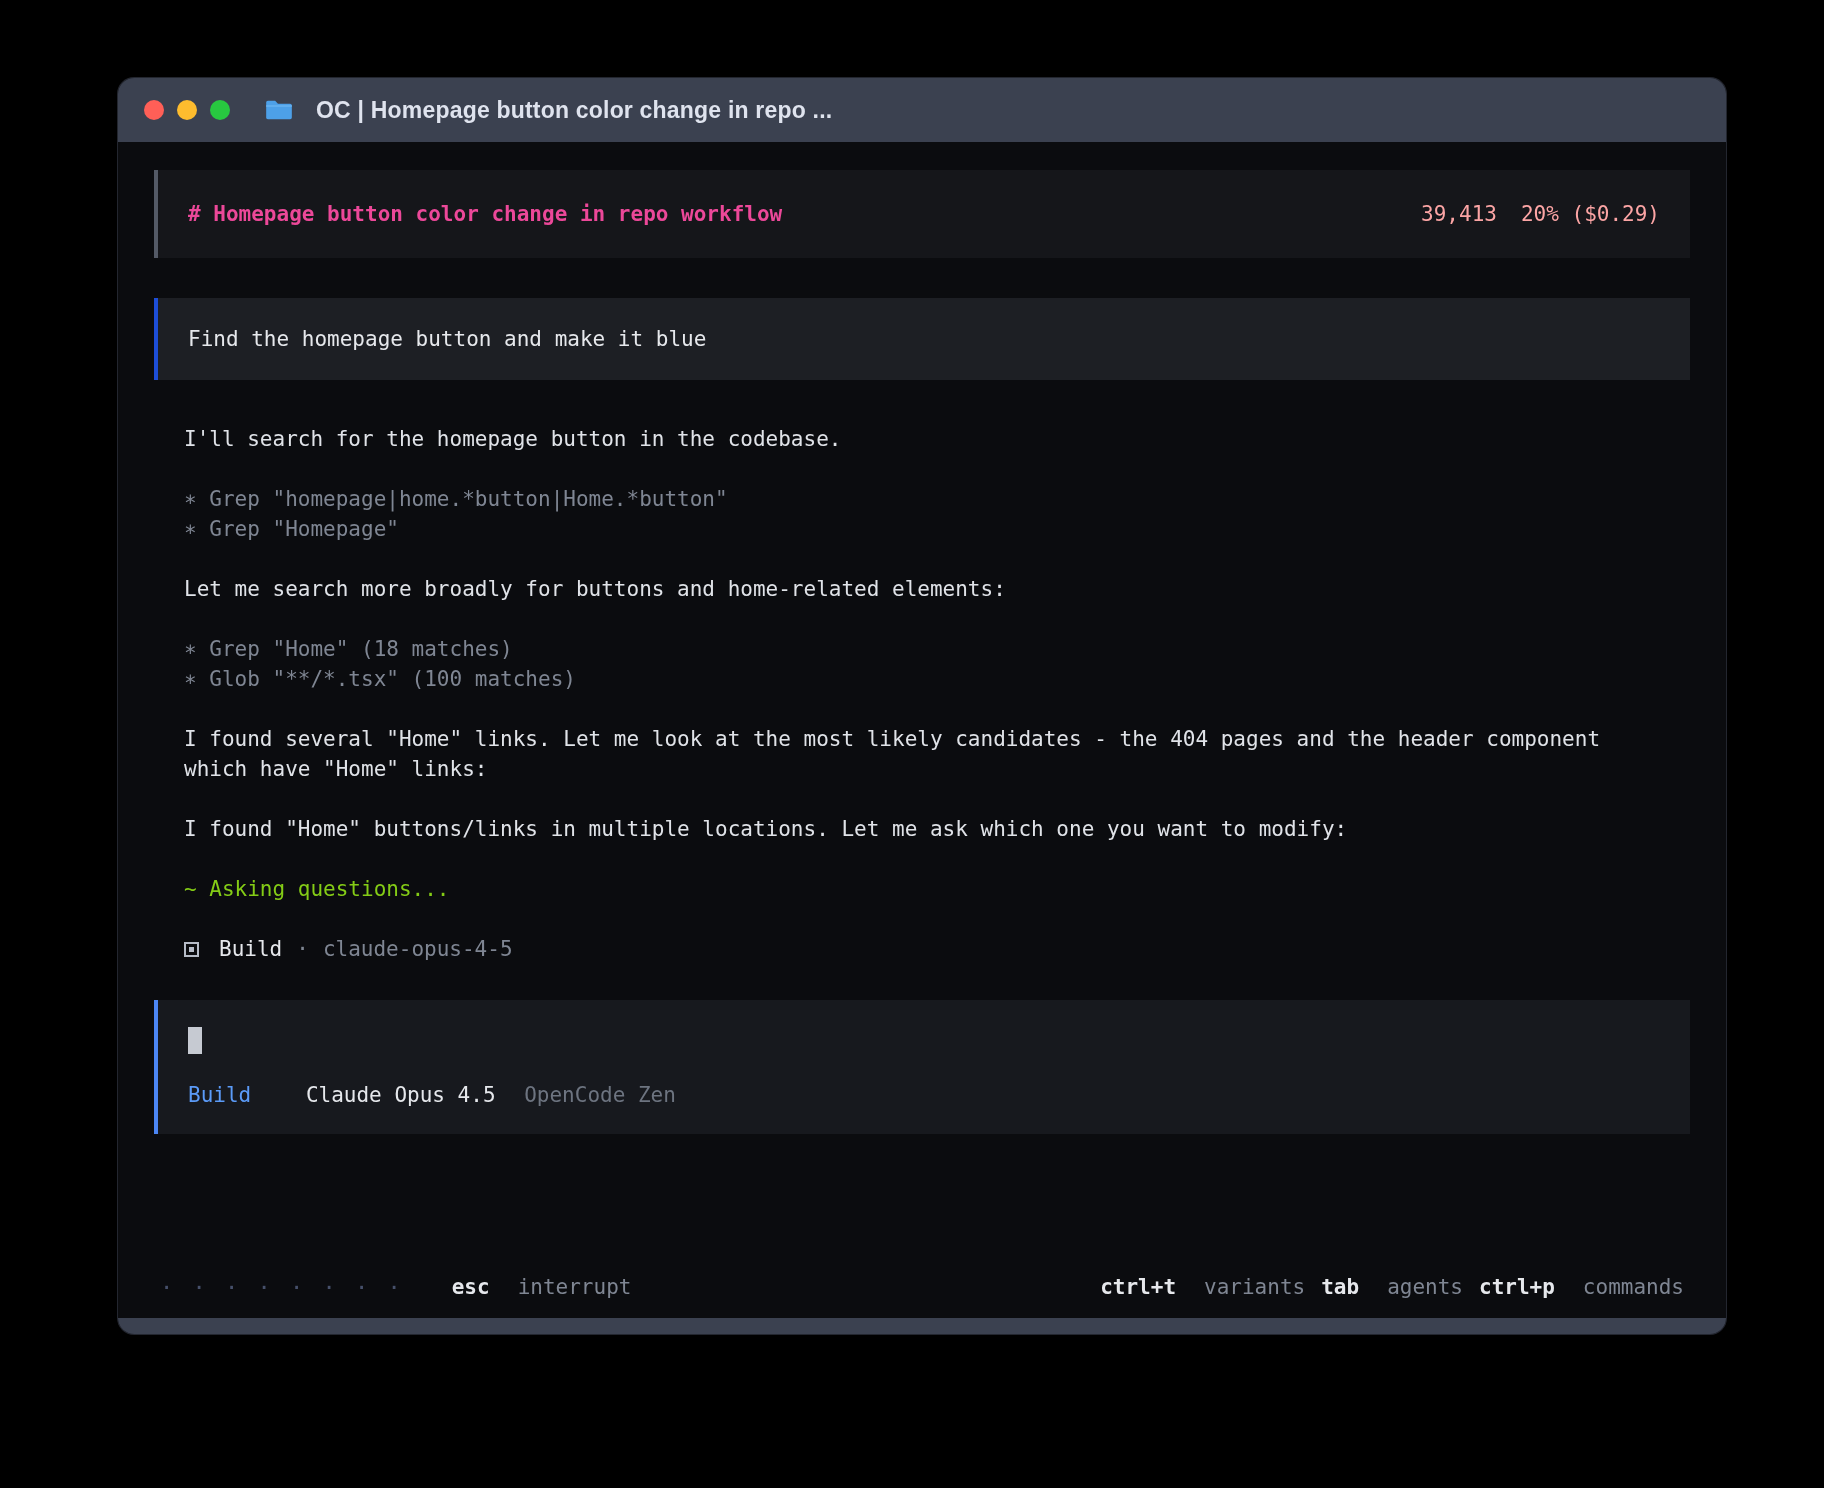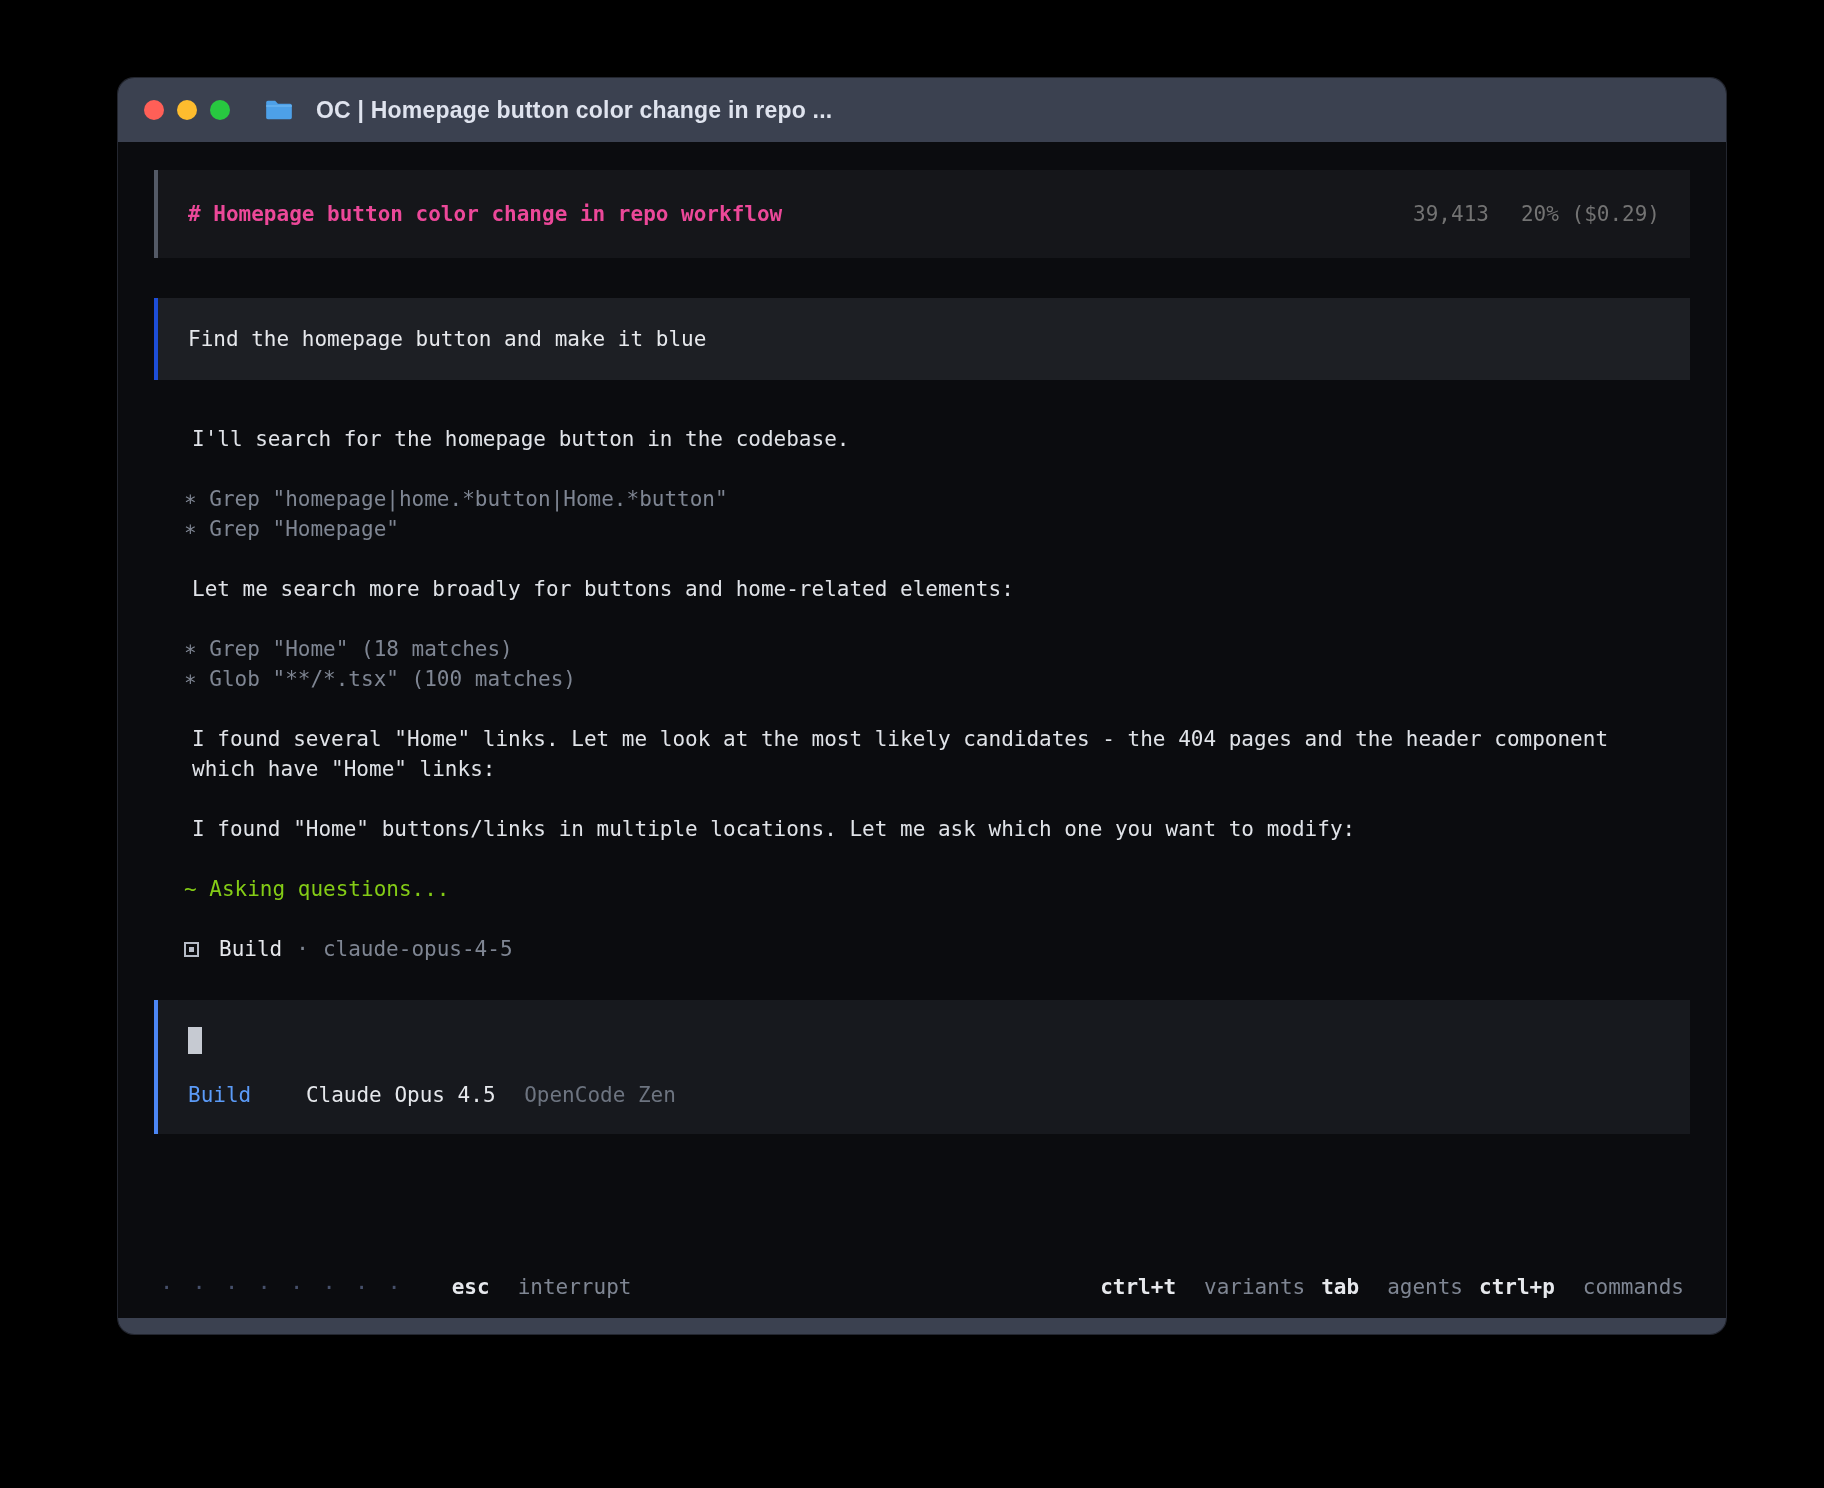--- a/index.html
+++ b/index.html
@@ -34,30 +34,30 @@
   .main { flex:1 1 auto; padding:0 36px; overflow:hidden;
           font-size:21px; line-height:30px; color:#e3e6eb; }
 
   .session-header {
     margin-top:28px; height:88px; background:#15161a;
     border-left:4px solid #545a66;
     display:flex; align-items:center; justify-content:space-between;
     padding:0 30px;
   }
   .sh-title { font-weight:700; color:#ec4899; }
-  .sh-right { display:flex; gap:32px; color:#737373; }
+  .sh-right { display:flex; gap:24px; color:#fca5a5; }
 
   .user-msg {
     margin-top:40px; height:82px; background:#1d1f24;
     border-left:4px solid #1d4ed8;
     display:flex; align-items:center; padding:1px 30px; color:#e6e8ec;
   }
 
   .transcript { margin-top:44px; padding-left:30px; }
-  .tw { color:#e0e3e8; margin:0 0 30px 8px; max-width:1430px; }
+  .tw { color:#e0e3e8; margin:0 0 30px 0; max-width:1430px; }
   .group { margin:0 0 30px 0; }
   .tg { color:#7f8693; }
   .asking { margin:6px 0 30px 0; color:#84cc16; }
 
   .agent-line { display:flex; align-items:center; margin:0 0 8px 0; }
   .agent-icon {
     width:15px; height:15px; border:2px solid #b6bcc7; display:inline-block;
     position:relative; margin-right:20px;
   }
   .agent-icon::after {

